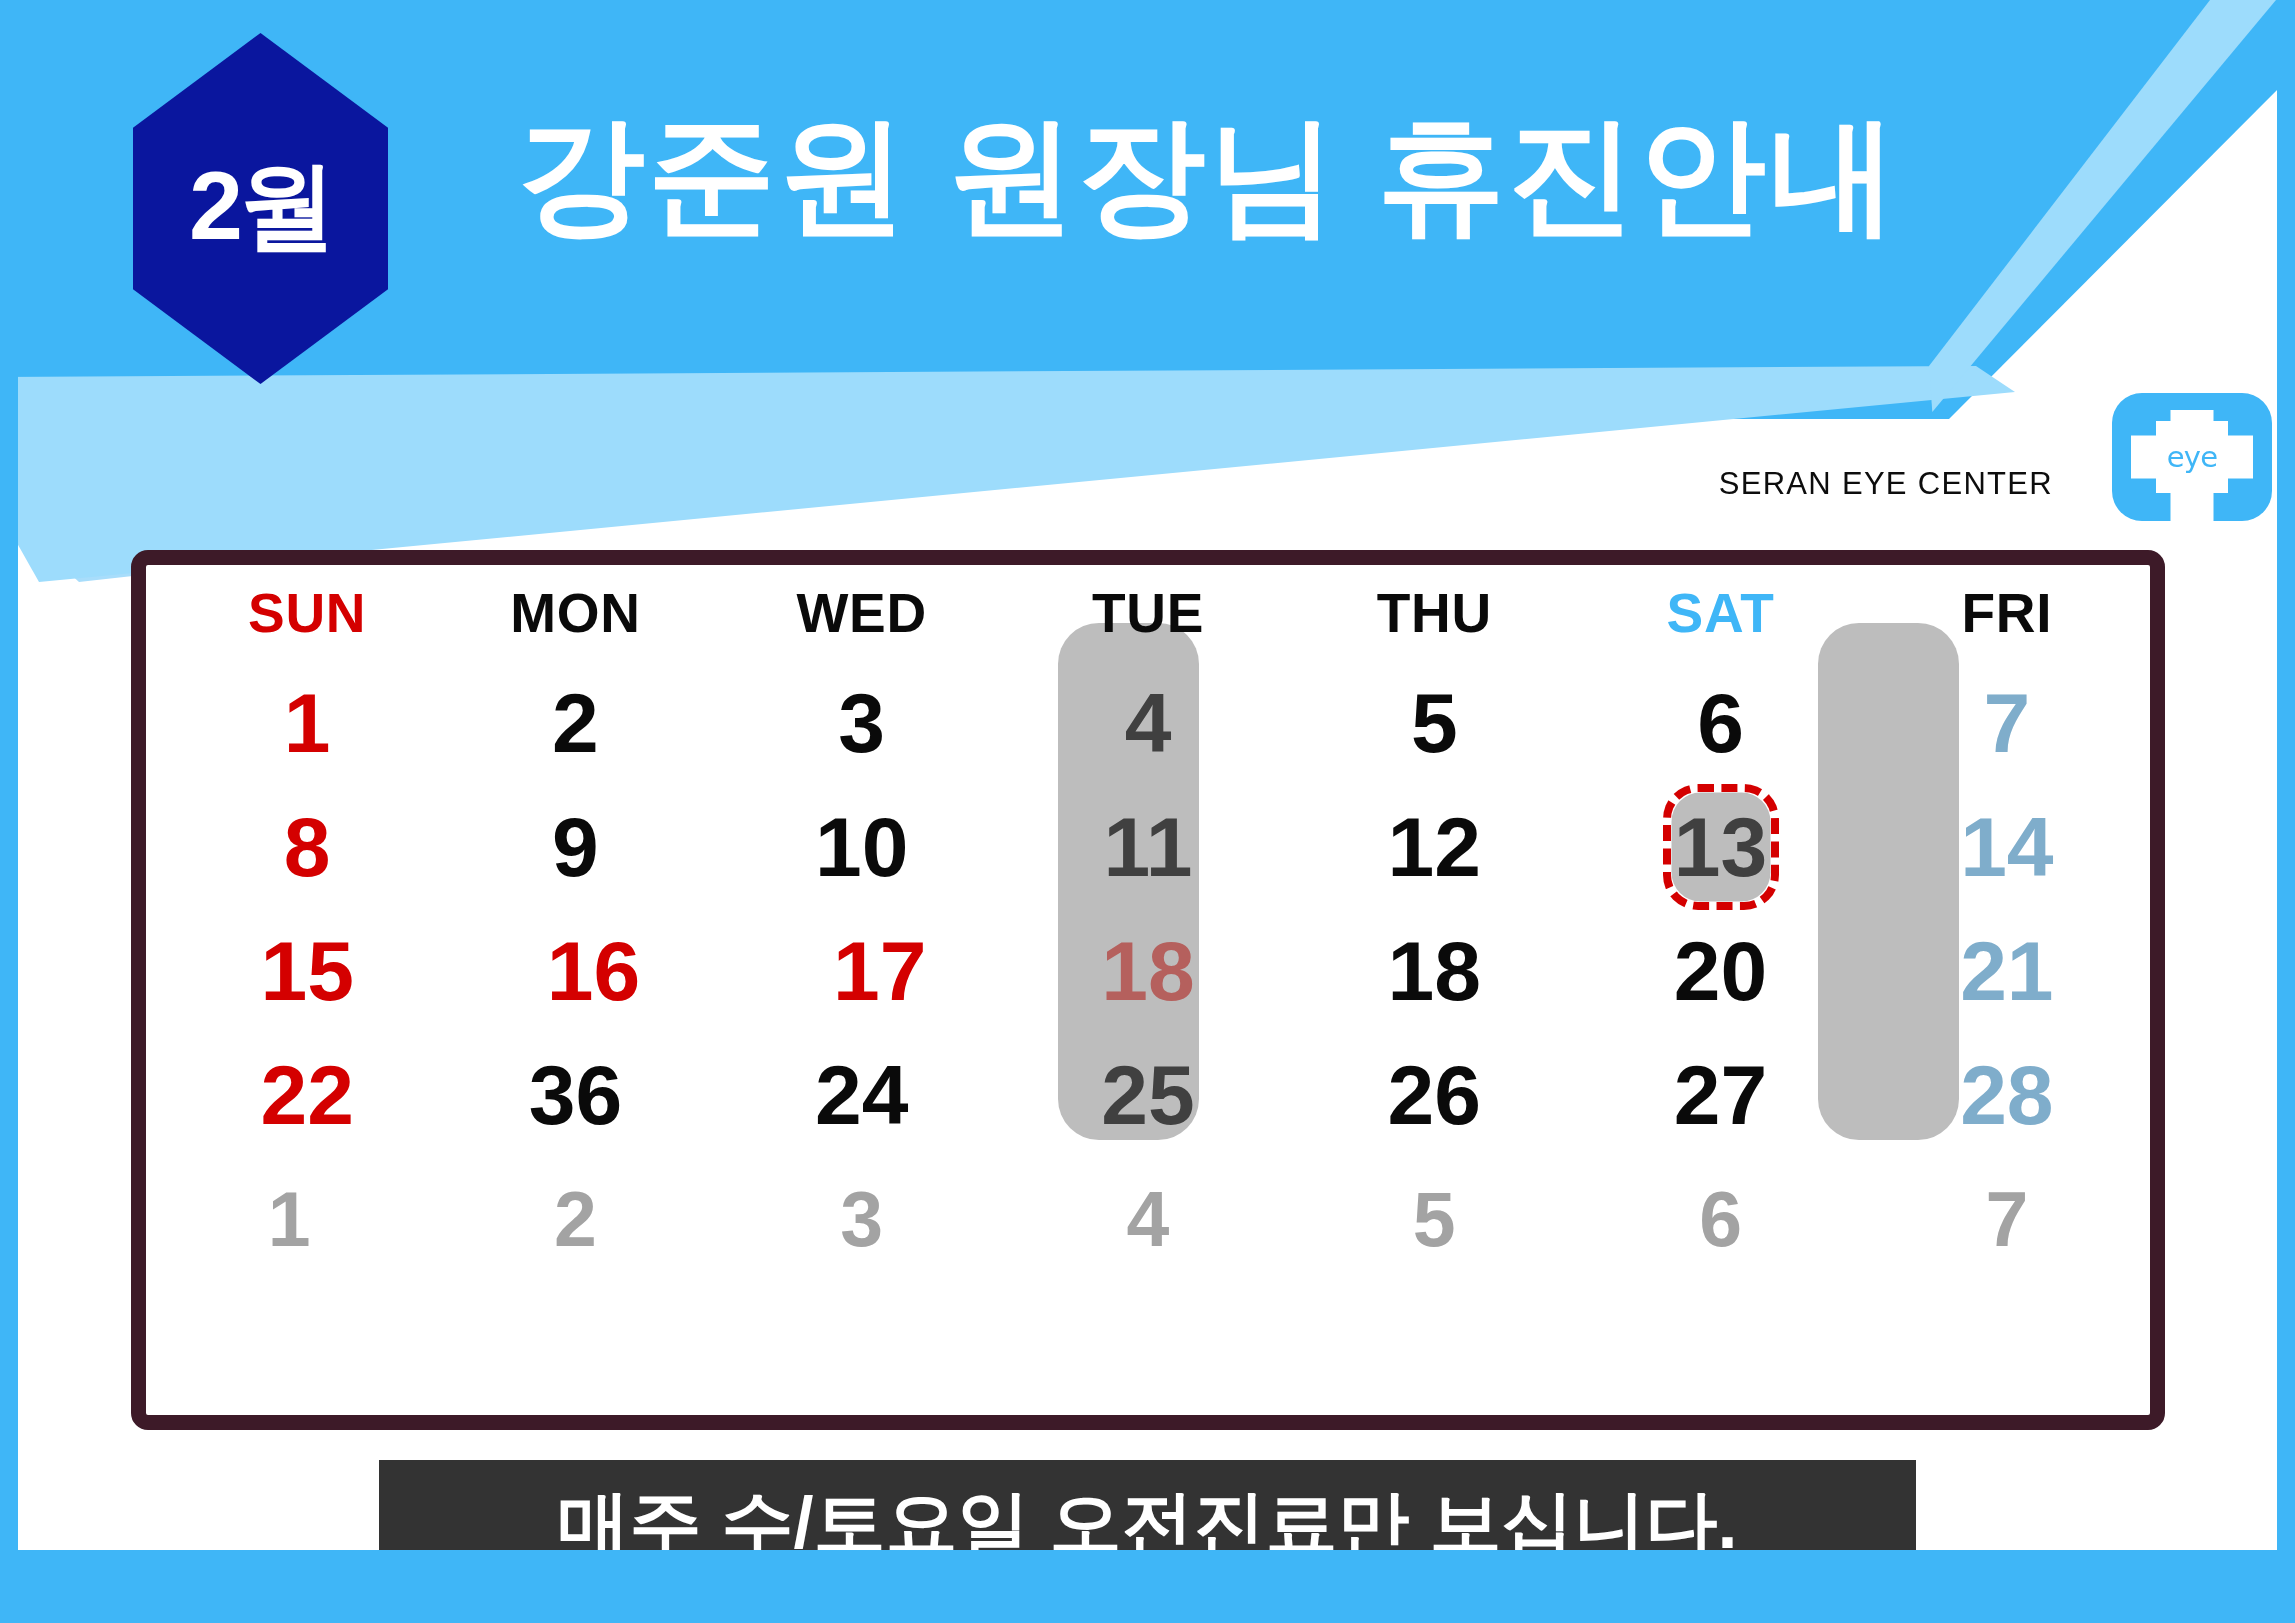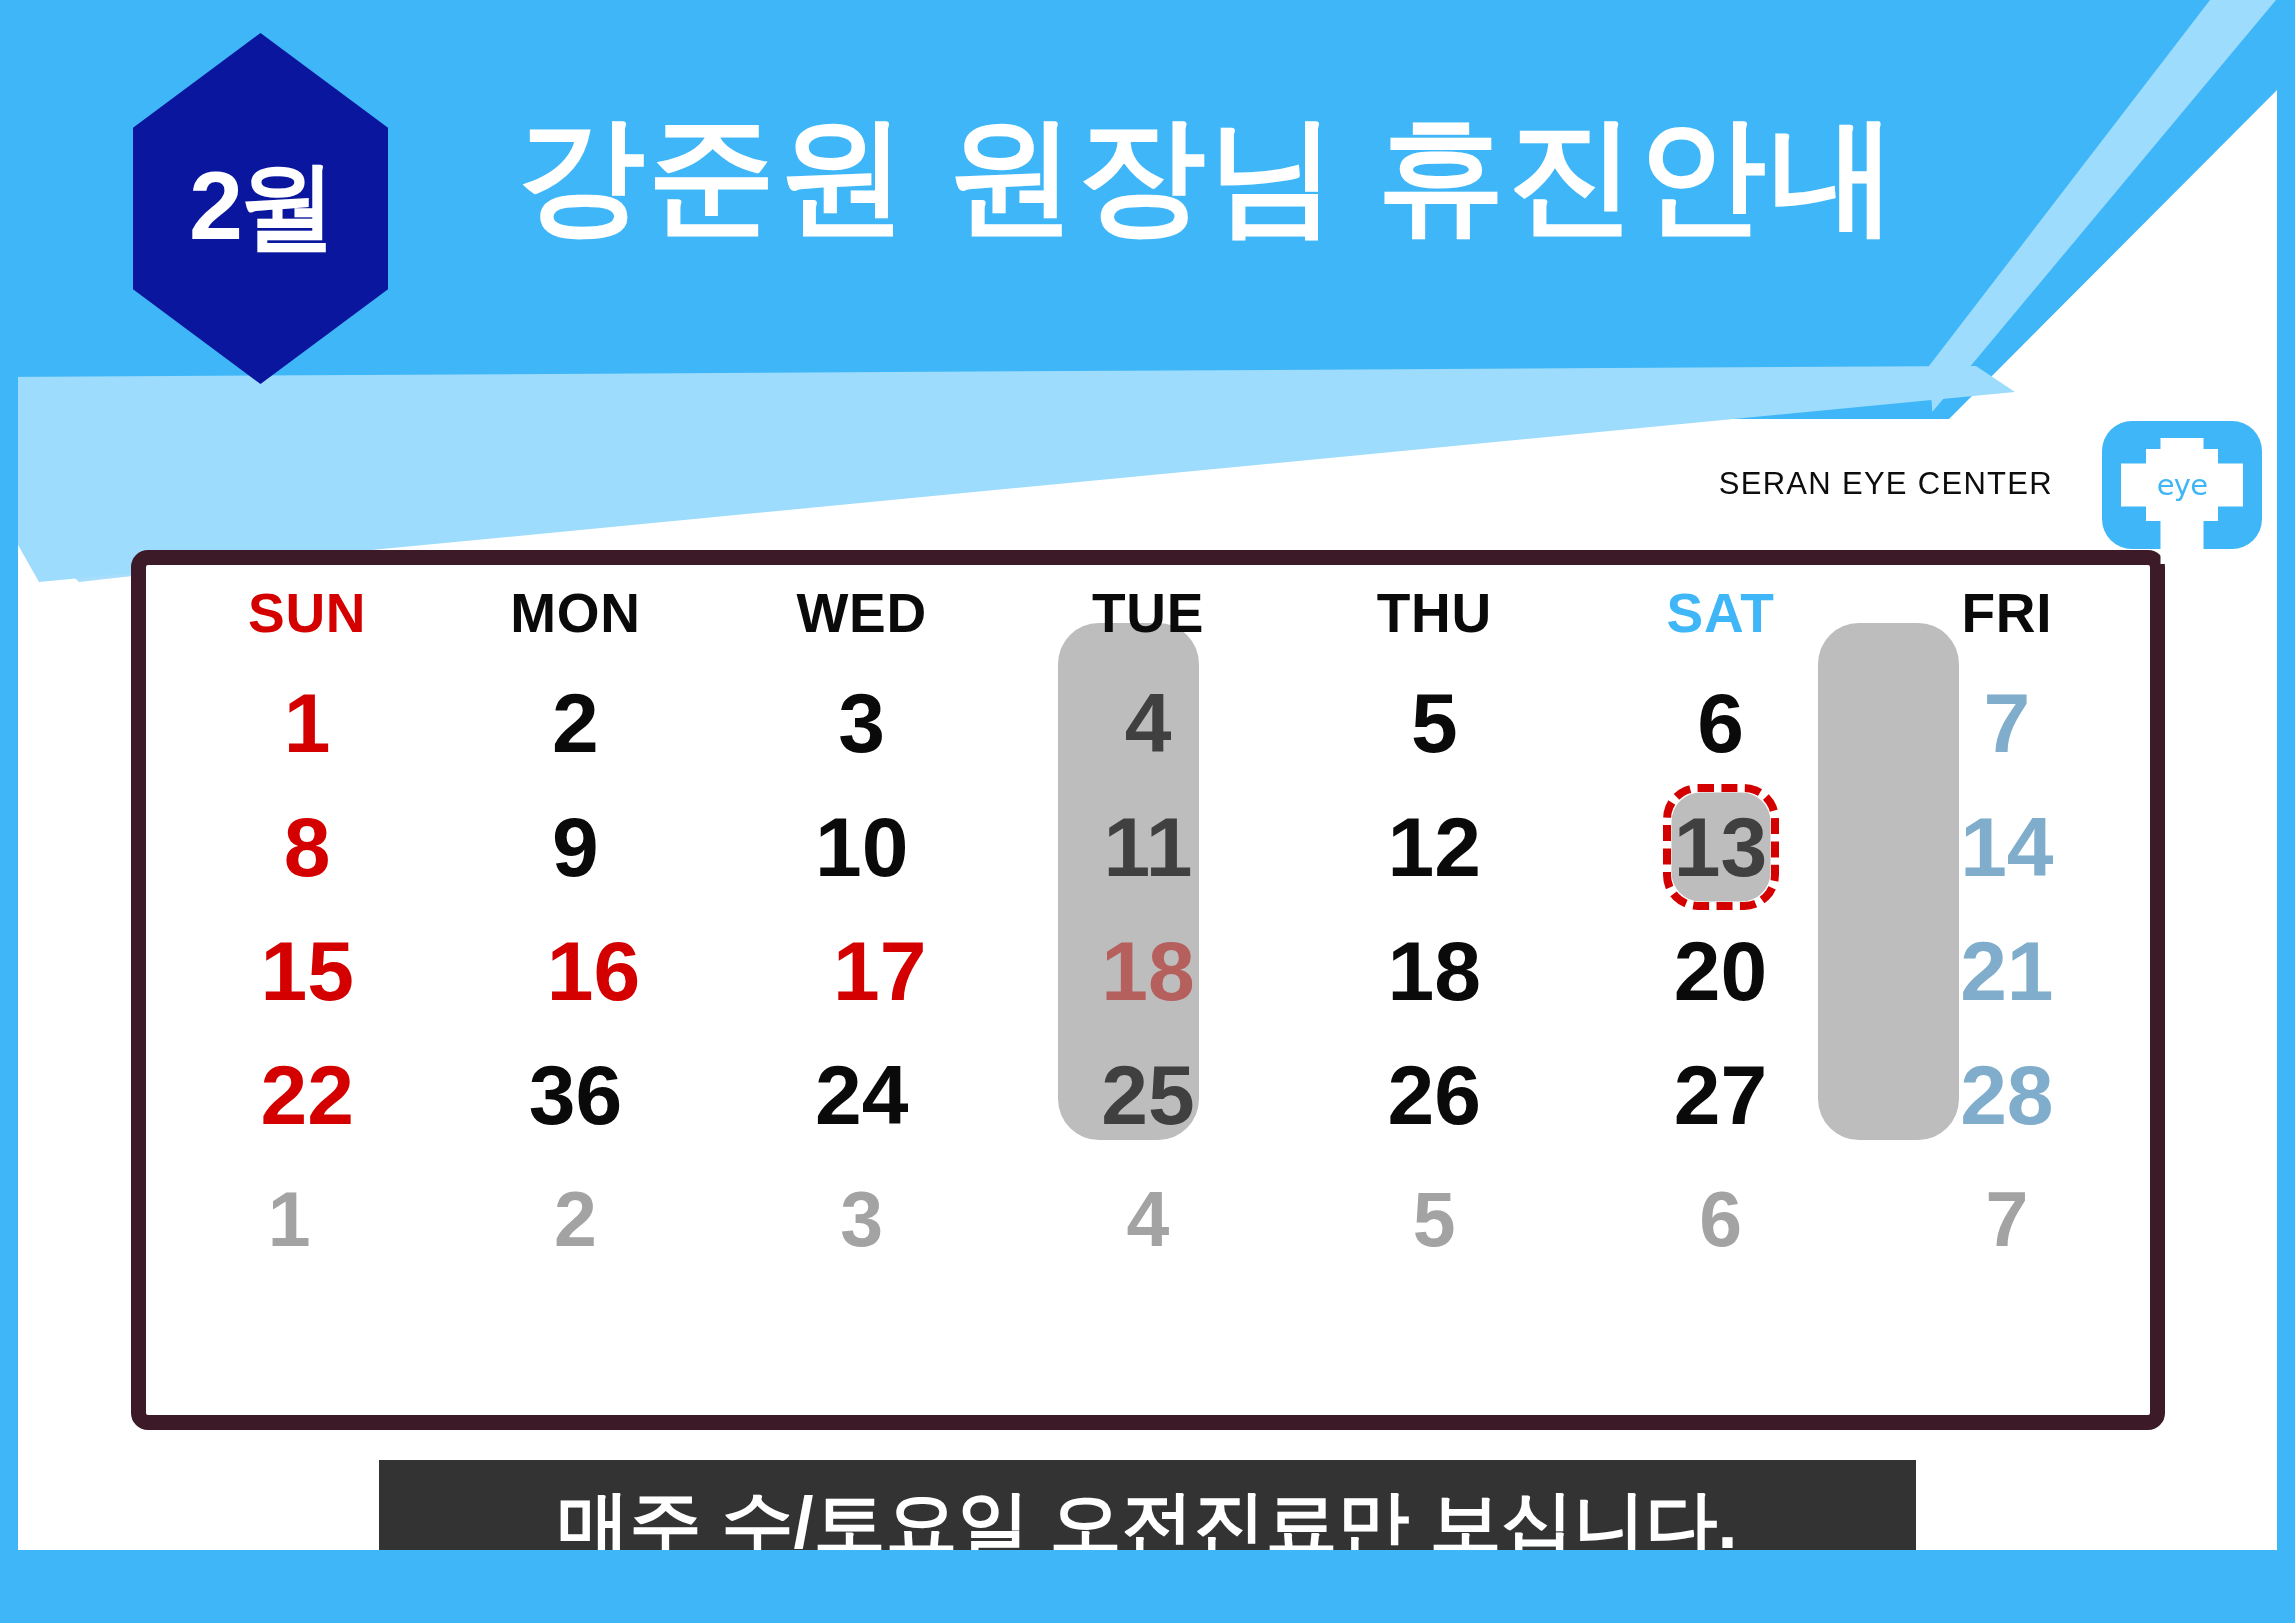--- a/index.html
+++ b/index.html
@@ -76,25 +76,24 @@
   
   .brand{
     position:absolute;right:242px;top:466px;
     z-index:14;
     color:#0d0d0d;
     font-size:31px;font-weight:normal;
     letter-spacing:1.3px;
     white-space:nowrap;
   }
   .logo{
-    position:absolute;right:33px;top:393px;
+    position:absolute;right:23px;top:393px;
     width:160px;height:128px;
     background:#3fb6f7;border-radius:30px;
     z-index:14;
-    margin-top:28px;
   }
   .logo .cross-v{
     position:absolute;left:50%;top:17px;transform:translateX(-50%);
     width:43px;height:126px;background:#ffffff;
   }
   .logo .cross-h{
     position:absolute;top:50%;left:50%;transform:translate(-50%,-50%);
     width:122px;height:43px;background:#ffffff;
   }
   .logo .cross-box{

